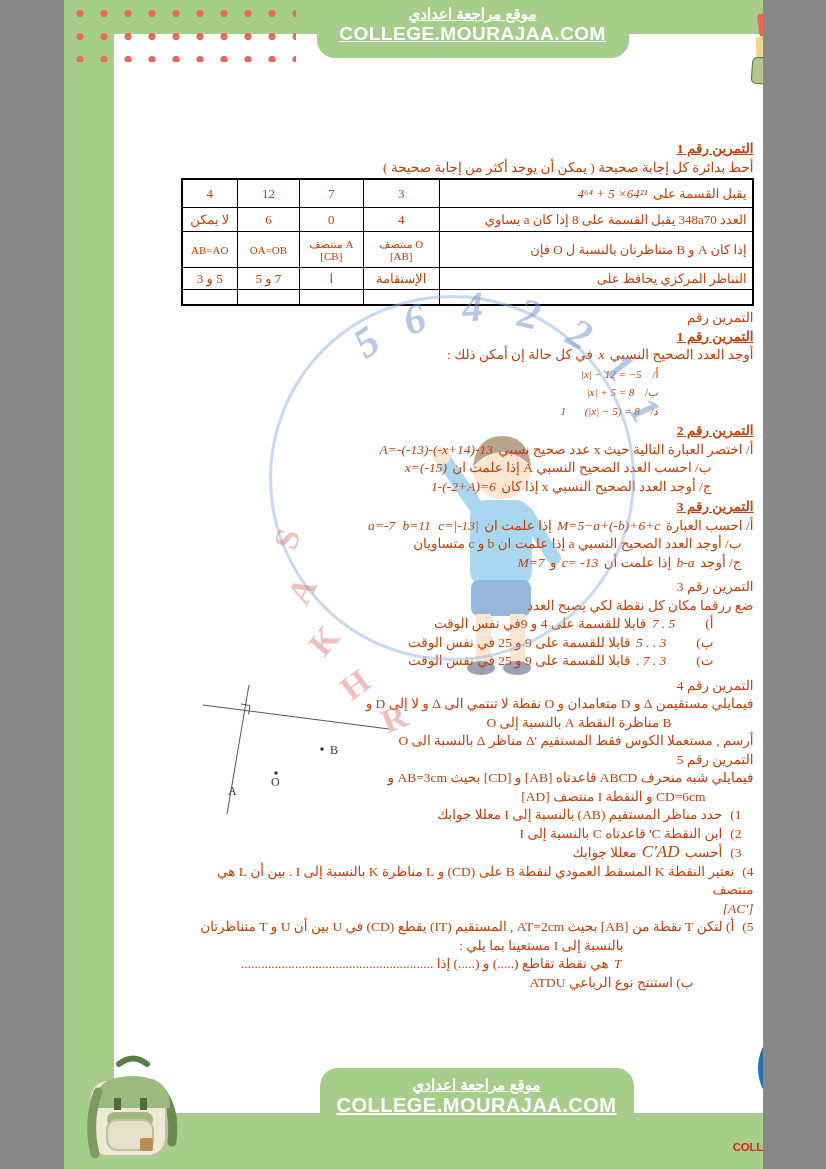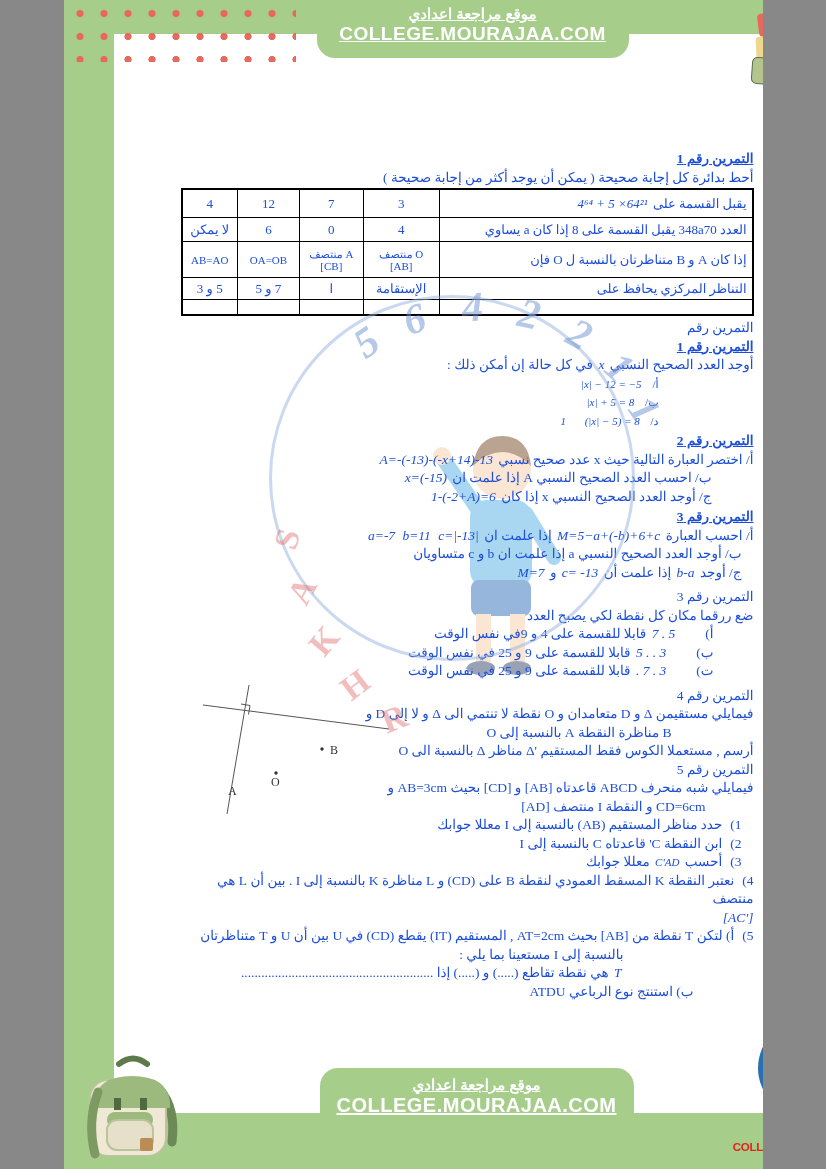--- a/index.html
+++ b/index.html
@@ -32,26 +32,26 @@
             color:#e1251b;font-size:11.5px;font-weight:bold;letter-spacing:-.3px;}
   
   #wm-circle{position:absolute;left:205px;top:295px;width:360px;height:360px;border-radius:50%;
              border:3px solid rgba(150,180,225,.5);z-index:5;pointer-events:none;}
   .wm-n{position:absolute;z-index:5;color:rgba(110,145,210,.5);font-size:42px;font-weight:bold;
         font-style:italic;font-family:"Liberation Serif",serif;pointer-events:none;}
   .wm-r{position:absolute;z-index:5;color:rgba(225,110,110,.45);font-size:34px;font-weight:bold;
         font-family:"Liberation Serif",serif;pointer-events:none;}
   #mascot{position:absolute;left:350px;top:418px;opacity:.5;z-index:2;pointer-events:none;}
   
-  #doc{position:absolute;left:115px;top:150px;width:575px;z-index:3;direction:rtl;text-align:right;
-       color:#1d4ed8;font-family:"Liberation Serif",serif;font-size:13.5px;}
+  #doc{position:absolute;left:115px;top:140px;width:575px;z-index:3;direction:rtl;text-align:right;
+       color:#c2410c;font-family:"Liberation Serif",serif;font-size:13.5px;}
   #doc p{margin:0;line-height:18.5px;}
   .t{font-weight:bold;text-decoration:underline;}
   .m{font-style:italic;margin:0 2px;unicode-bidi:isolate;}
-  .mb{font-size:11px;}
+  .mb{font-size:17px;}
   .eq{font-size:11px;line-height:24px;padding-left:0;}
   .eq .m{margin:0 8px;}
   .pr95{padding-right:95px;} .pr42{padding-right:42px;} .pr82{padding-right:82px;}
   .pr48{padding-right:48px;} .pr12{padding-right:12px;} .pr60{padding-right:60px;}
   .pr130{padding-right:130px;} .pr40{padding-right:40px;}
   .mt2{margin-top:2px !important;} .mt6{margin-top:6px !important;}
   .li .marker{margin-left:8px;}
   .li3 .marker{margin-left:28px;}
   .big3{line-height:24px;}
   #item4cont{direction:ltr;text-align:right;padding-left:74px;font-style:italic;}

